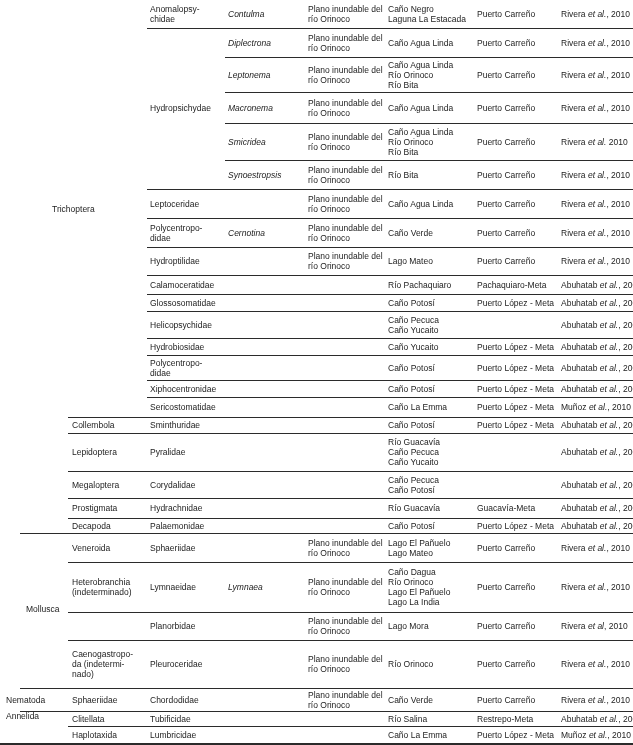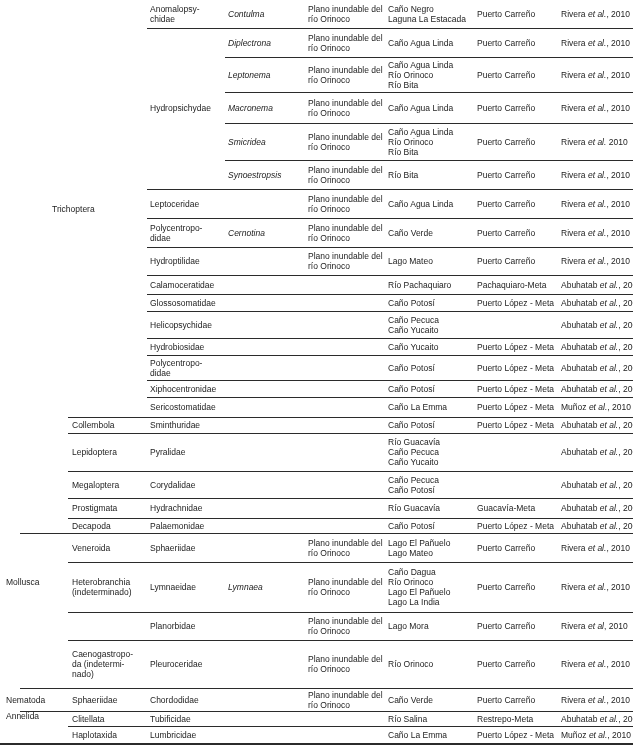--- a/index.html
+++ b/index.html
@@ -282,21 +282,21 @@
       <div class="sep" style="left: 48px;"></div>
       <div class="cell c-order"><span>Haplotaxida</span></div>
       <div class="cell c-family"><span>Lumbricidae</span></div>
       <div class="cell c-water"><span>Caño La Emma</span></div>
       <div class="cell c-municipality"><span>Puerto López - Meta</span></div>
       <div class="cell c-reference"><span>Muñoz <i>et al.</i>, 2010</span></div>
     </div>
     <div class="span-label c-order" style="top: 0px; height: 417px;">
       <span>Trichoptera</span>
     </div>
-    <div class="span-label c-phylum" style="top: 504px; height: 155px;">
+    <div class="span-label c-phylum" style="top: 531px; height: 155px; margin-left: 20px;">
       <span>Mollusca</span>
     </div>
     <div class="span-label c-phylum" style="top: 688px; height: 23px;">
       <span>Nematoda</span>
     </div>
     <div class="span-label c-phylum" style="top: 708px; height: 15px;">
       <span>Annelida</span>
     </div>
   </div>
 <div id="bottom-rule"></div>

